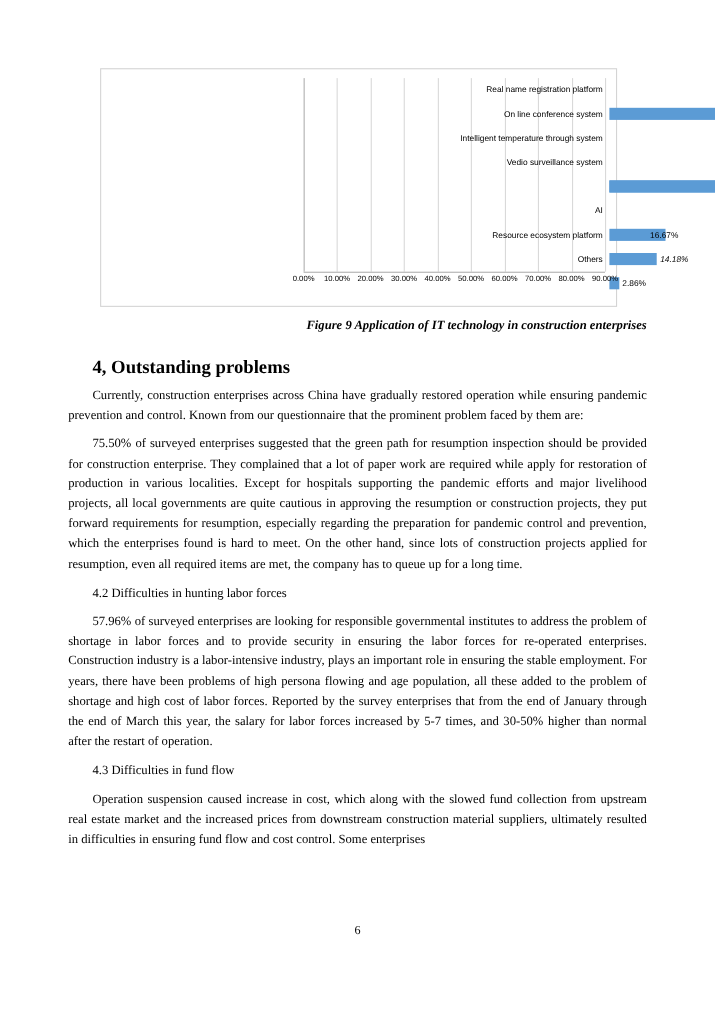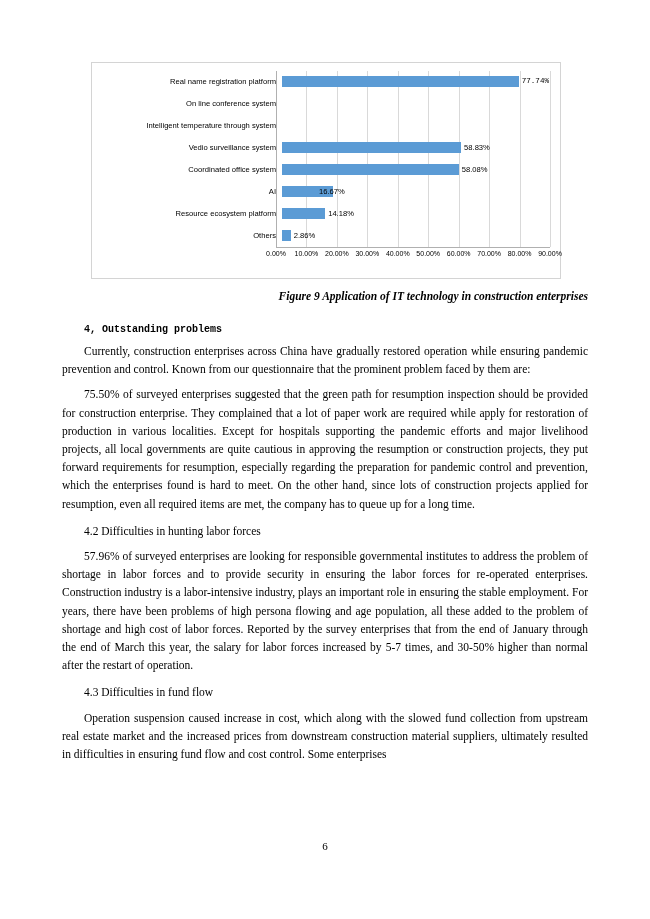--- a/index.html
+++ b/index.html
@@ -45,20 +45,21 @@
   .chart-rows {
     position: relative;
     width: 100%;
     height: 176px;
   }
   .crow {
     display: flex;
     align-items: flex-end;
     height: 22px;
     margin-bottom: 0px;
+    flex-direction: column;
   }
   .crow-label {
     width: 178px;
     text-align: right;
     padding-right: 6px;
     font-family: "Liberation Sans", sans-serif;
     font-size: 7.6px;
     color: #000;
     line-height: 22px;
     white-space: nowrap;
@@ -141,22 +142,22 @@
   }
 
   
   .content {
     position: absolute;
     left: 62px;
     top: 316px;
     width: 526px;
   }
   h2.sec {
-    font-family: Liberation Mono, monospace;
-    font-size: 10px;
+    font-family: Liberation Serif, serif;
+    font-size: 17px;
     font-weight: bold;
     margin: 0 0 0 0;
     padding: 8px 0 0 0;
     text-indent: 22px;
   }
   p.para {
     font-family: "Liberation Serif", serif;
     font-size: 11.5px;
     line-height: 18.2px;
     text-align: justify;
@@ -227,40 +228,39 @@
 
         <div class="crow">
           <div class="crow-label">Vedio surveillance system</div>
           <div class="crow-track">
             <div class="crow-bar" style="width: 179.105px; background: rgb(91, 155, 213);"></div>
             <div class="crow-val" style="left: 182.105px;">58.83%</div>
           </div>
         </div>
 
         <div class="crow">
-          <div class="crow-label">Coordinated office system</div>
           <div class="crow-track">
             <div class="crow-bar" style="width: 176.821px; background: rgb(91, 155, 213);"></div>
             <div class="crow-val" style="left: 179.821px;">58.08%</div>
           </div>
         </div>
 
         <div class="crow">
           <div class="crow-label">AI</div>
           <div class="crow-track">
             <div class="crow-bar" style="width: 50.7509px; background: rgb(91, 155, 213);"></div>
             <div class="crow-val" style="left: 37px;">16.67%</div>
           </div>
         </div>
 
         <div class="crow">
           <div class="crow-label">Resource ecosystem platform</div>
           <div class="crow-track">
             <div class="crow-bar" style="width: 43.1702px; background: rgb(91, 155, 213);"></div>
-            <div class="crow-val" style="left: 46.1702px;">14.18%</div>
+            <div class="crow-val" style="left: 46.1702px; font-style: italic;">14.18%</div>
           </div>
         </div>
 
         <div class="crow">
           <div class="crow-label">Others</div>
           <div class="crow-track">
             <div class="crow-bar" style="width: 8.70711px; background: rgb(91, 155, 213);"></div>
             <div class="crow-val" style="left: 11.7071px;">2.86%</div>
           </div>
         </div>

